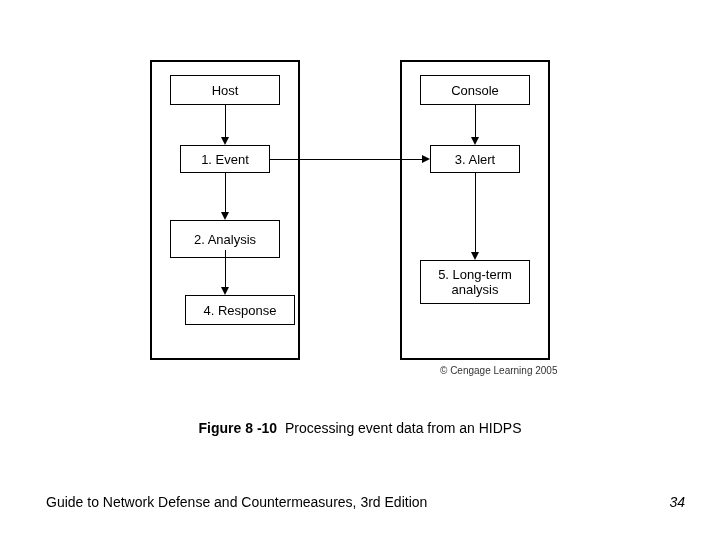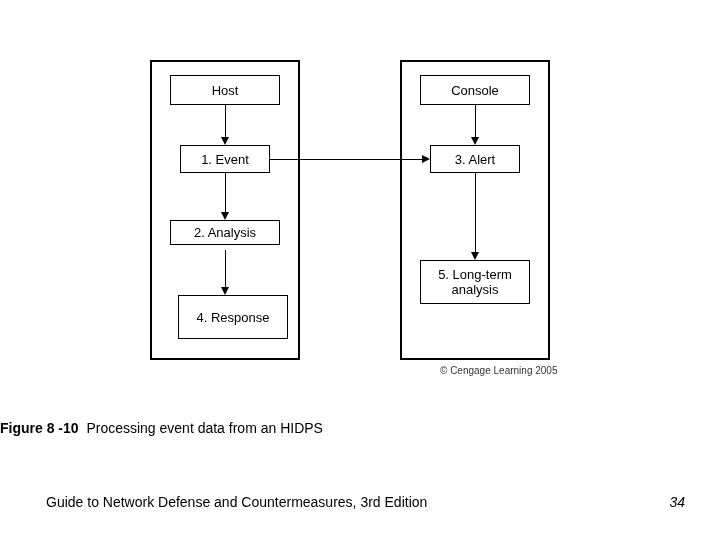--- a/index.html
+++ b/index.html
@@ -8,40 +8,40 @@
   .diagram { position: absolute; left: 130px; top: 60px; width: 460px; height: 320px; }
   .col { position: absolute; top: 0; width: 150px; height: 300px; border: 2px solid #000; }
   .col-left { left: 20px; }
   .col-right { left: 270px; }
   .box { position: absolute; border: 1.5px solid #000; background: #fff; font-size: 13px; color: #000; display: flex; align-items: center; justify-content: center; text-align: center; padding: 2px 4px; }
   .arrow-line-v { position: absolute; width: 0; border-left: 1px solid #000; }
   .arrow-line-h { position: absolute; height: 0; border-top: 1px solid #000; }
   .arrow-head-down { position: absolute; width: 0; height: 0; border-left: 4px solid transparent; border-right: 4px solid transparent; border-top: 8px solid #000; }
   .arrow-head-right { position: absolute; width: 0; height: 0; border-top: 4px solid transparent; border-bottom: 4px solid transparent; border-left: 8px solid #000; }
   .credit { position: absolute; font-size: 10px; color: #333; }
-  .caption { position: absolute; left: 0; width: 720px; font-size: 14px; color: #000; }
+  .caption { position: absolute; left: 0; width: 720px; text-align: center; font-size: 14px; color: #000; }
   .caption .fignum { font-weight: bold; }
   .footer-left { position: absolute; left: 46px; bottom: 30px; font-size: 14px; color: #000; }
   .footer-right { position: absolute; right: 35px; bottom: 30px; font-size: 14px; color: #000; font-style: italic; }
 </style>
 </head>
 <body>
 
 <div class="page">
 
   <div class="diagram">
 
     <div class="col col-left"></div>
 
     <div class="col col-right"></div>
 
     <div class="box" style="left:40px; top:15px; width:110px; height:30px;">Host</div>
     <div class="box" style="left:50px; top:85px; width:90px; height:28px;">1. Event</div>
-    <div class="box" style="left:40px; top:160px; width:110px; height:25px;">2. Analysis</div>
-    <div class="box" style="left:48px; top:235px; width:110px; height:44px;">4. Response</div>
+    <div class="box" style="left:40px; top:160px; width:110px; height:38px;">2. Analysis</div>
+    <div class="box" style="left:55px; top:235px; width:110px; height:30px;">4. Response</div>
 
     <div class="box" style="left:290px; top:15px; width:110px; height:30px;">Console</div>
     <div class="box" style="left:300px; top:85px; width:90px; height:28px;text-align:center;">3. Alert</div>
     <div class="box" style="left:290px; top:200px; width:110px; height:44px;">5. Long-term analysis</div>
 
     <div class="arrow-line-v" style="left:95px; top:45px; height:32px;"></div>
     <div class="arrow-head-down" style="left:91px; top:77px;"></div>
 
     <div class="arrow-line-v" style="left:95px; top:113px; height:39px;"></div>
     <div class="arrow-head-down" style="left:91px; top:152px;"></div>

